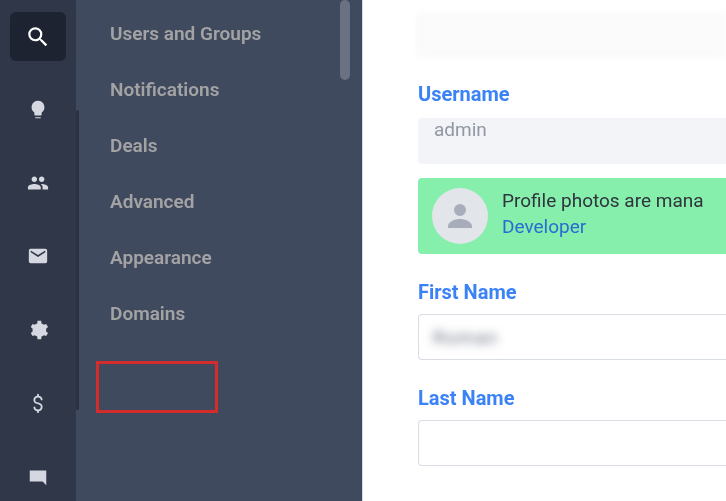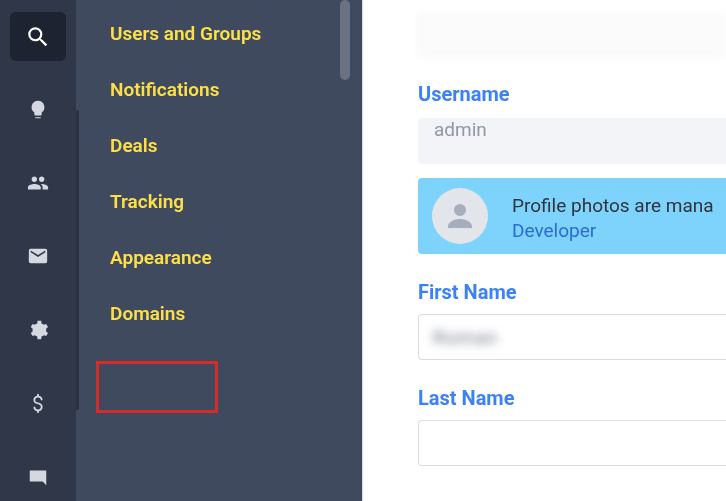--- a/index.html
+++ b/index.html
@@ -53,21 +53,21 @@
   position: absolute;
   left: 0;
   top: 110px;
   width: 3px;
   height: 300px;
   background: #2b3140;
   border-radius: 2px;
 }
 .menu-item {
   padding: 16px 18px 17px 34px;
-  color: #fde047;
+  color: #a3a3a3;
   font-size: 19px;
   font-weight: 600;
   cursor: pointer;
   position: relative;
 }
 .menu-item.active {
   background: #1b2130;
 }
 .highlight-box {
   position: absolute;
@@ -123,24 +123,24 @@
   background: #f2f4f7;
   border-radius: 4px 0 0 4px;
   display: flex;
   align-items: flex-start;
   padding: 0 16px;
   color: #9097a5;
   font-size: 19px;
 }
 .photo-row {
   display: flex;
-  align-items: flex-end;
-  gap: 24px;
+  align-items: flex-start;
+  gap: 14px;
   margin-top: 14px;
-  background: #7dd3fc;
+  background: #86efac;
   border-radius: 4px 0 0 4px;
   padding: 10px 12px 10px 14px;
 }
 .avatar {
   width: 56px;
   height: 56px;
   background: #e2e5ea;
   border-radius: 50%;
   display: flex;
   align-items: center;
@@ -208,21 +208,21 @@
           <path d="M21 6H3v12h14l4 4V6z"></path>
         </svg>
     </div>
   </div>
 
   <div class="sidebar">
     <div class="sidebar-scroll"></div>
     <div class="menu-item"><span>Users and Groups</span></div>
     <div class="menu-item"><span>Notifications</span></div>
     <div class="menu-item"><span>Deals</span></div>
-    <div class="menu-item"><span>Tracking</span></div>
+    <div class="menu-item"><span>Advanced</span></div>
     <div class="menu-item"><span>Appearance</span></div>
     <div class="menu-item"><span>Domains</span></div>
   </div>
 
   <div class="main">
     <div class="scroll-track"></div>
 
     <div class="blurred-row"></div>
 
     <div class="field-block">

